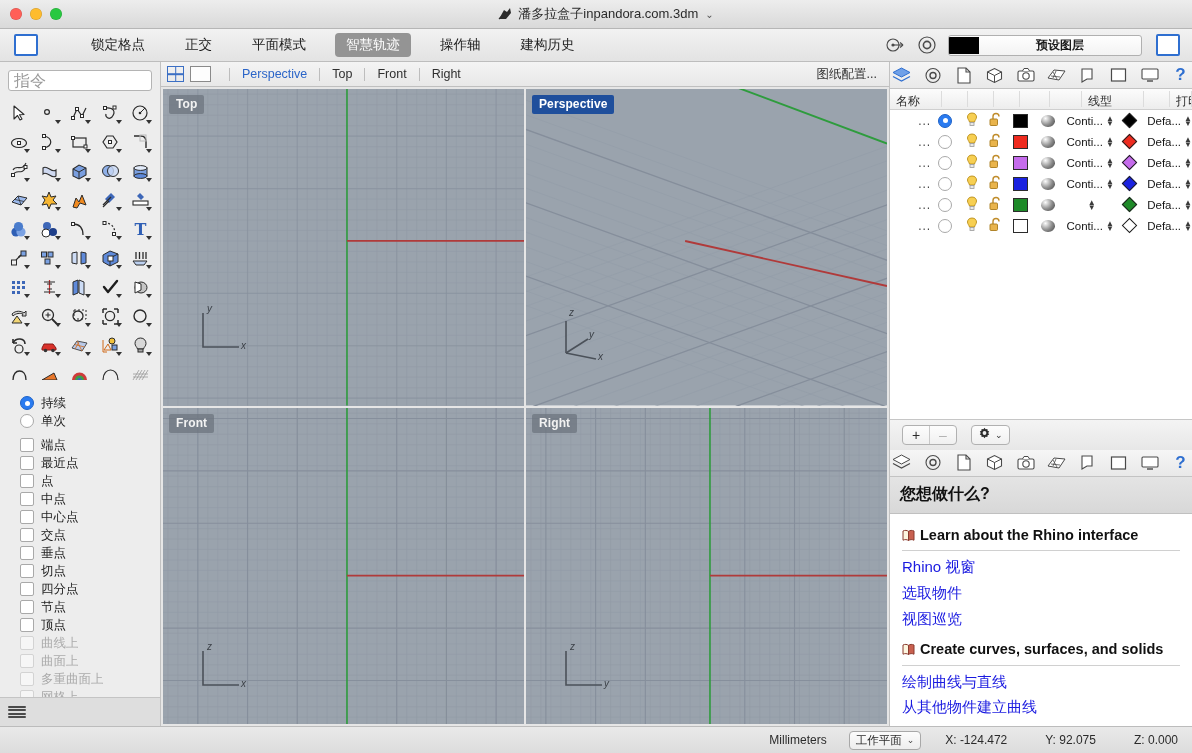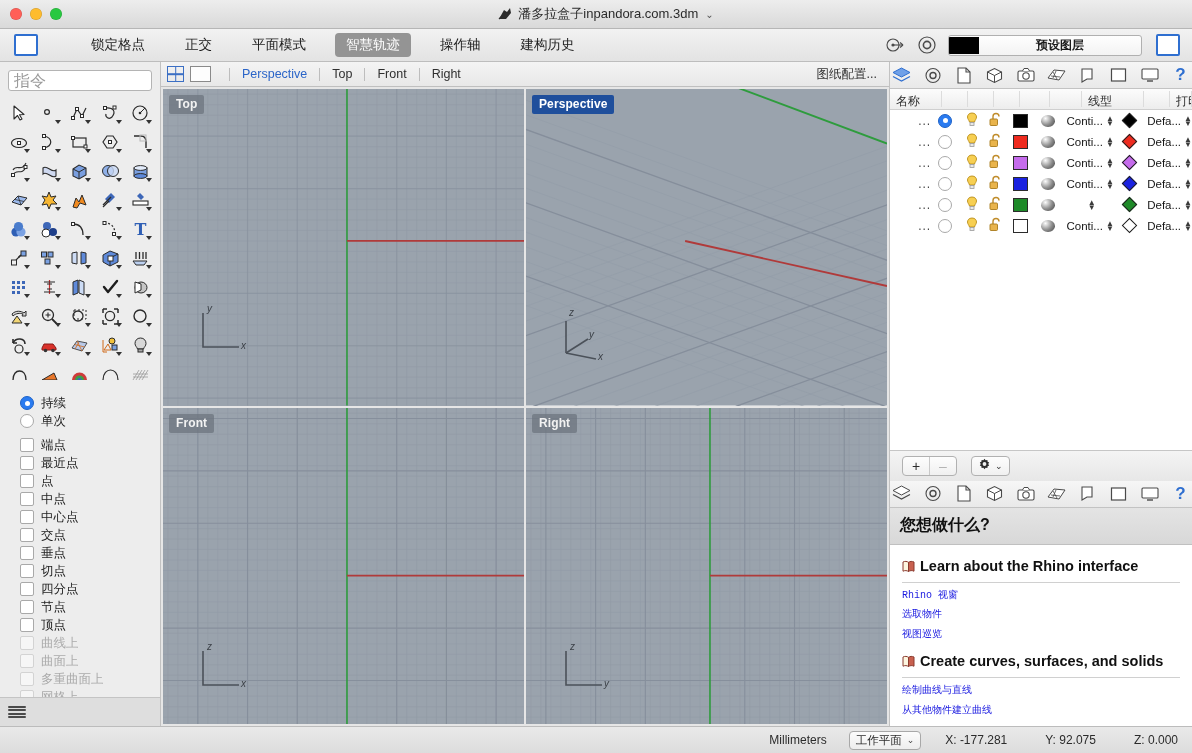--- a/index.html
+++ b/index.html
@@ -160,21 +160,21 @@
 
   .helppanel{flex:0 0 auto;display:flex;flex-direction:column;min-height:0;background:#fff;}
   .help-title{
     background:linear-gradient(#e4e4e4,#d8d8d8);border-bottom:1px solid #c0c0c0;
     padding:7px 10px 8px 10px;font-size:16px;font-weight:bold;color:#111;
   }
   .help-body{padding:4px 12px 6px 12px;overflow:hidden;}
   .help-h{font-size:14.5px;font-weight:bold;color:#111;margin:8px 0 3px 0;line-height:1.3;display:flex;gap:5px;align-items:flex-start;}
   .help-h .bk{flex:0 0 13px;margin-top:2px;}
   .hr{height:1px;background:#d0d0d0;margin:4px 0 3px 0;}
-  .help-link{color:#1a1ae0;font-size:10px;padding:4px 0 3px 0;line-height:1.25;font-family:Liberation Mono, monospace;}
+  .help-link{color:#1a1ae0;font-size:15px;padding:4px 0 3px 0;line-height:1.25;}
 
   
   .statusbar{
     height:26px;flex:0 0 26px;background:linear-gradient(#e9e9e9,#dcdcdc);border-top:1px solid #bcbcbc;
     display:flex;align-items:center;font-size:12px;color:#2b2b2b;
   }
   .sb-spacer{flex:1;}
   .units{margin-right:22px;}
   .cplane{
     border:1px solid #a8a8a8;border-radius:4px;background:linear-gradient(#fcfcfc,#ededed);
@@ -1267,18 +1267,18 @@
     </div>
   </div>
 
   <div class="statusbar">
     <div class="sb-spacer"></div>
     <div class="units">Millimeters</div>
     <div class="cplane">
       <span>工作平面</span>
       <span style="font-size:9px;color:#444">⌄</span>
     </div>
-    <div class="coord">X: -177.281</div>
+    <div class="coord">X: -124.472</div>
     <div class="coord">Y: 92.075</div>
     <div class="coord">Z: 0.000</div>
   </div>
 
 </div>
 
 </body></html>

